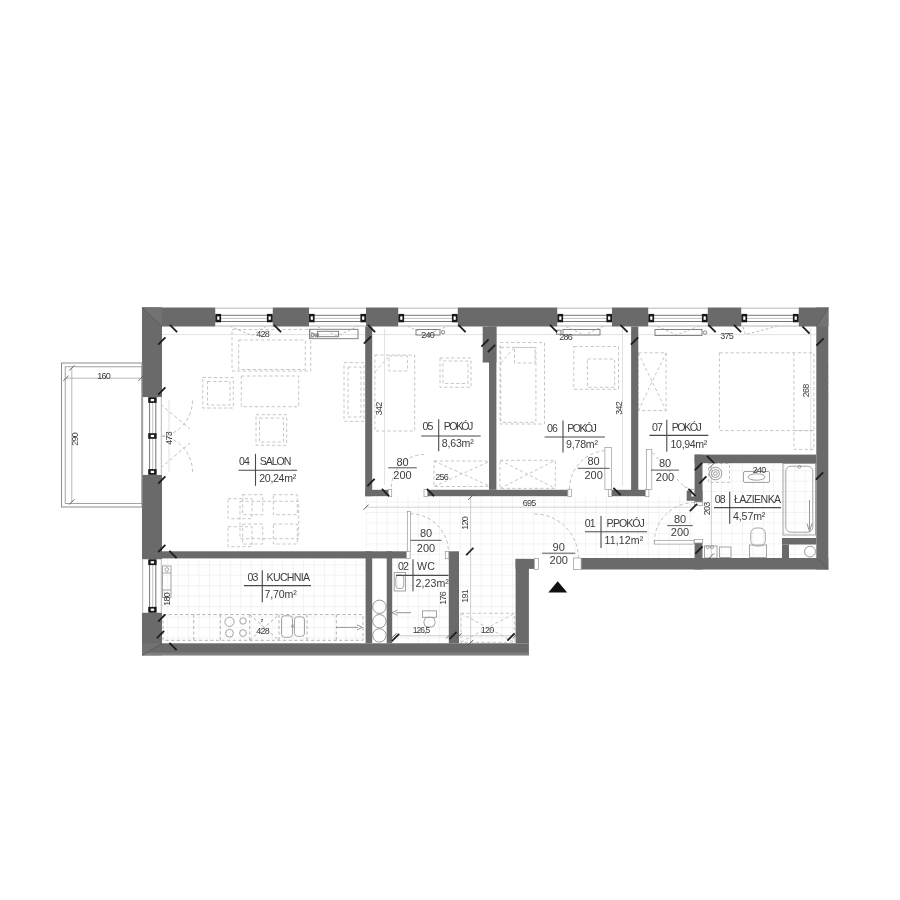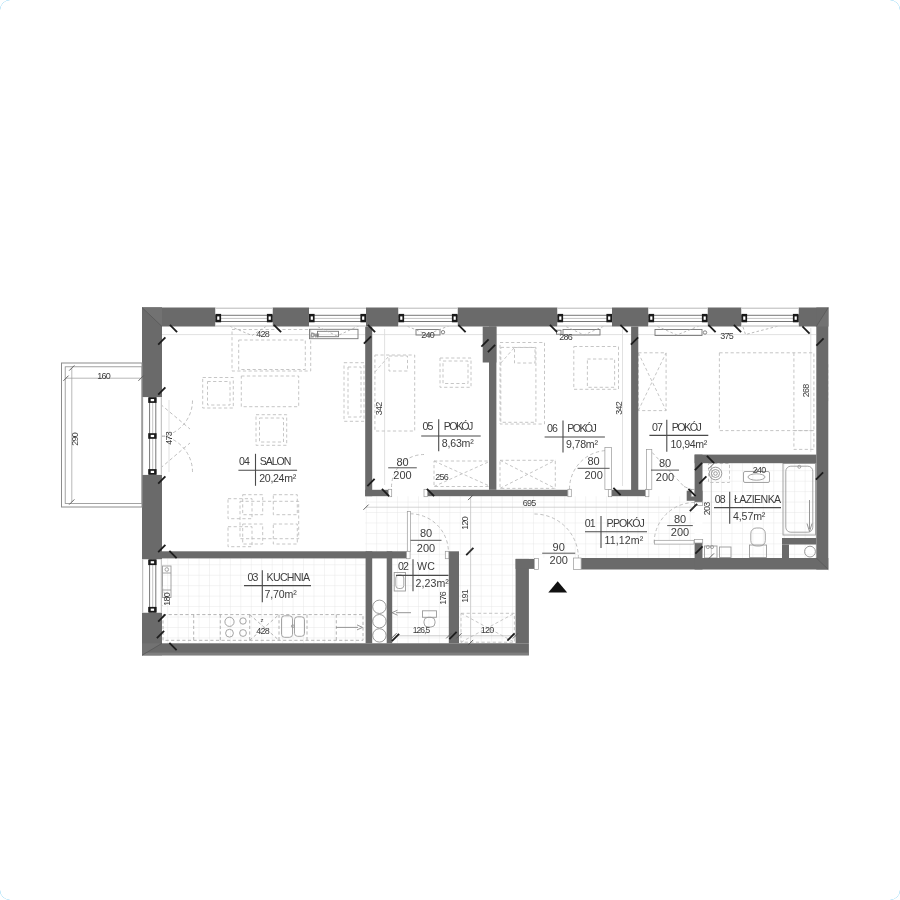--- a/index.html
+++ b/index.html
@@ -1,16 +1,16 @@
 <!DOCTYPE html>
 <html><head>
 <meta charset="utf-8">
 <style>
 html,body{margin:0;padding:0;background:#fff;}
-#page{width:900px;height:900px;position:relative;background:#0ea5e9;overflow:hidden;border-radius:10px;}
+#page{width:900px;height:900px;position:relative;background:#0ea5e9;overflow:hidden;}
 text{font-family:"Liberation Sans",sans-serif;fill:#3c3c3c;}
 </style>
 </head>
 <body>
 <div id="page">
 <svg width="900" height="900" viewBox="0 0 900 900">
 <defs>
 <pattern id="tile" width="10.45" height="10.45" patternUnits="userSpaceOnUse">
 <path d="M10.45 0H0V10.45" fill="none" stroke="#e2e2e2" stroke-width="0.8"></path>
 </pattern>

